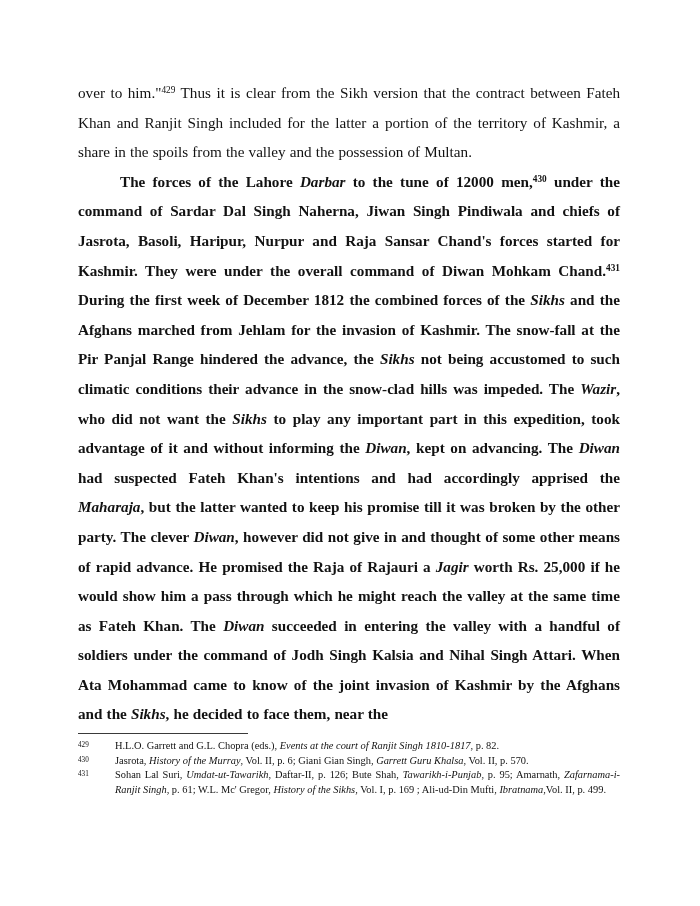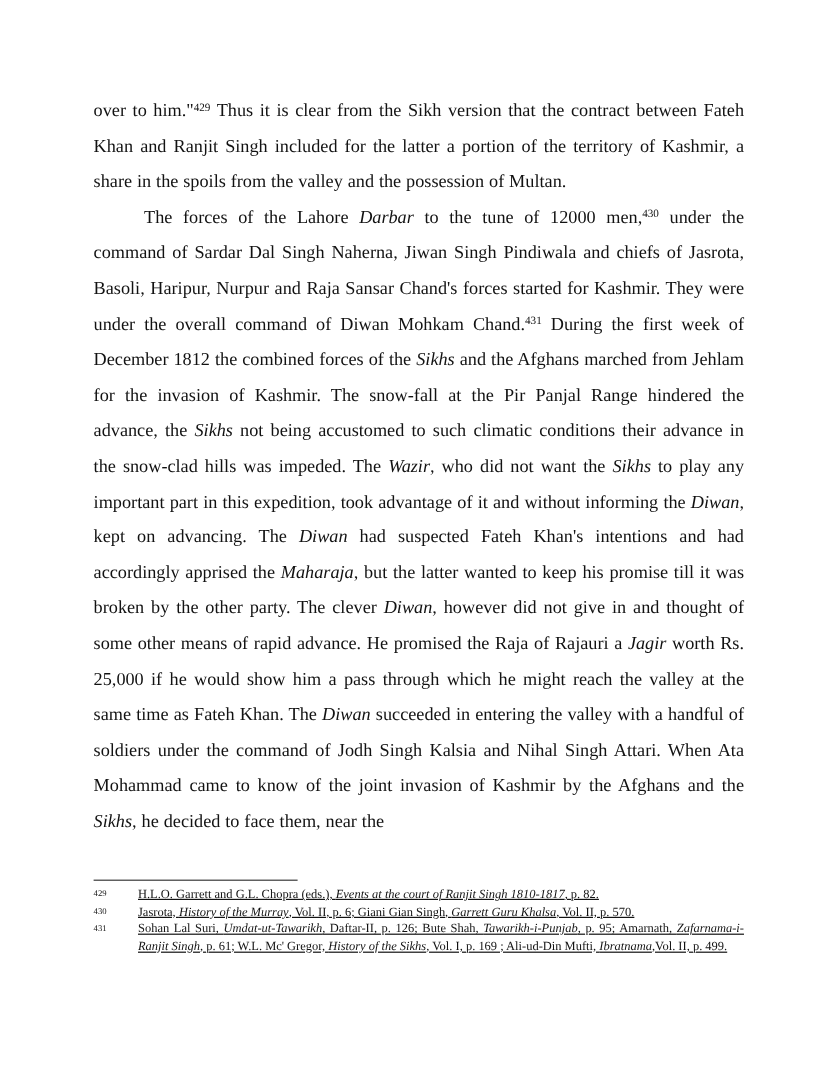--- a/index.html
+++ b/index.html
@@ -35,20 +35,21 @@
     font-size: 15.2px;
     line-height: 29.6px;
     text-align: justify;
     text-justify: inter-word;
     -webkit-hyphens: none;
     hyphens: none;
     word-spacing: 0.02em;
   }
   p.para.indent {
     text-indent: 42px;
+    font-weight: bold;
   }
   .it { font-style: italic; }
   sup.fnref {
     font-size: 9.3px;
     line-height: 0;
     vertical-align: 0.52em;
     font-style: normal;
   }
   
   .footnotes {
@@ -76,21 +77,20 @@
     line-height: 13px;
     padding-top: 0px;
     vertical-align: super;
   }
   .fn-text {
     flex: 1 1 auto;
     text-align: justify;
     text-justify: inter-word;
     -webkit-hyphens: none;
     hyphens: none;
-    text-decoration: underline;
   }
 </style>
 </head>
 <body>
 
 <div class="page">
 
   <div class="body-block">
     <p class="para"><span>over to him."</span><sup class="fnref">429</sup><span> Thus it is clear from the Sikh version that the contract between Fateh Khan and Ranjit Singh included for the latter a portion of the territory of Kashmir, a share in the spoils from the valley and the possession of Multan.</span></p>
     <p class="para indent"><span>The forces of the Lahore </span><span class="it">Darbar</span><span> to the tune of 12000 men,</span><sup class="fnref">430</sup><span> under the command of Sardar Dal  Singh Naherna, Jiwan Singh Pindiwala and chiefs of Jasrota, Basoli, Haripur, Nurpur and Raja Sansar Chand's forces started for Kashmir. They were under the overall command of Diwan Mohkam Chand.</span><sup class="fnref">431</sup><span> During the first week of December 1812 the combined forces of the </span><span class="it">Sikhs</span><span> and the Afghans marched from Jehlam for the invasion of Kashmir. The snow-fall at the Pir Panjal Range hindered the advance, the </span><span class="it">Sikhs</span><span> not being accustomed to such climatic conditions their advance in the snow-clad hills was impeded. The </span><span class="it">Wazir</span><span>, who did not want the </span><span class="it">Sikhs</span><span> to play any important part in this expedition, took advantage of it and without informing the </span><span class="it">Diwan</span><span>, kept on advancing. The </span><span class="it">Diwan</span><span> had suspected Fateh Khan's intentions and had accordingly apprised the </span><span class="it">Maharaja</span><span>, but the latter wanted to keep his promise till it was broken by the other party. The clever </span><span class="it">Diwan</span><span>, however did not give in and thought of some other means of rapid advance. He promised the Raja of Rajauri a </span><span class="it">Jagir</span><span> worth Rs. 25,000 if he would show him a pass through which he might reach the valley at the same time as Fateh Khan. The </span><span class="it">Diwan</span><span> succeeded in entering the valley with a handful of soldiers under the command of Jodh Singh Kalsia and Nihal Singh Attari. When Ata Mohammad came to know of the joint invasion of Kashmir by the Afghans and the </span><span class="it">Sikhs</span><span>, he decided to face them, near the</span></p>

